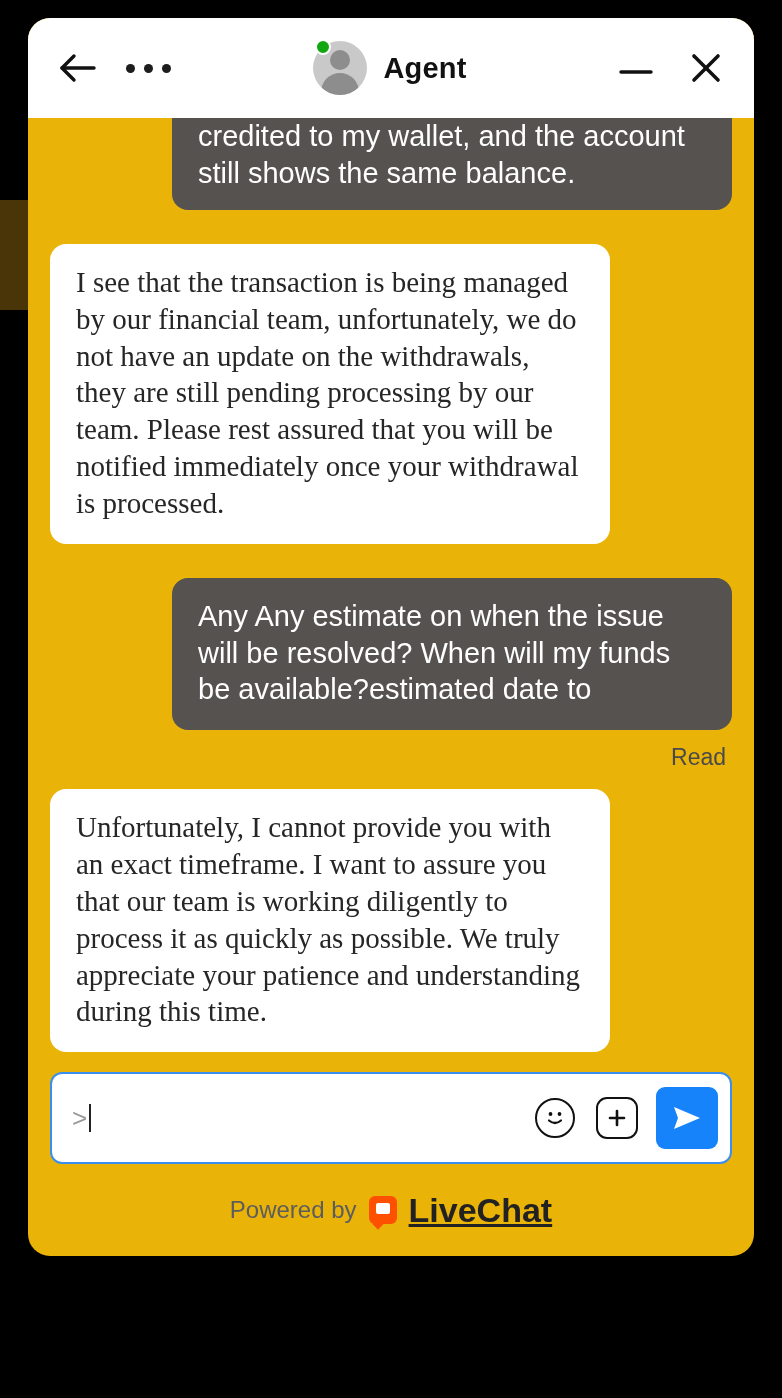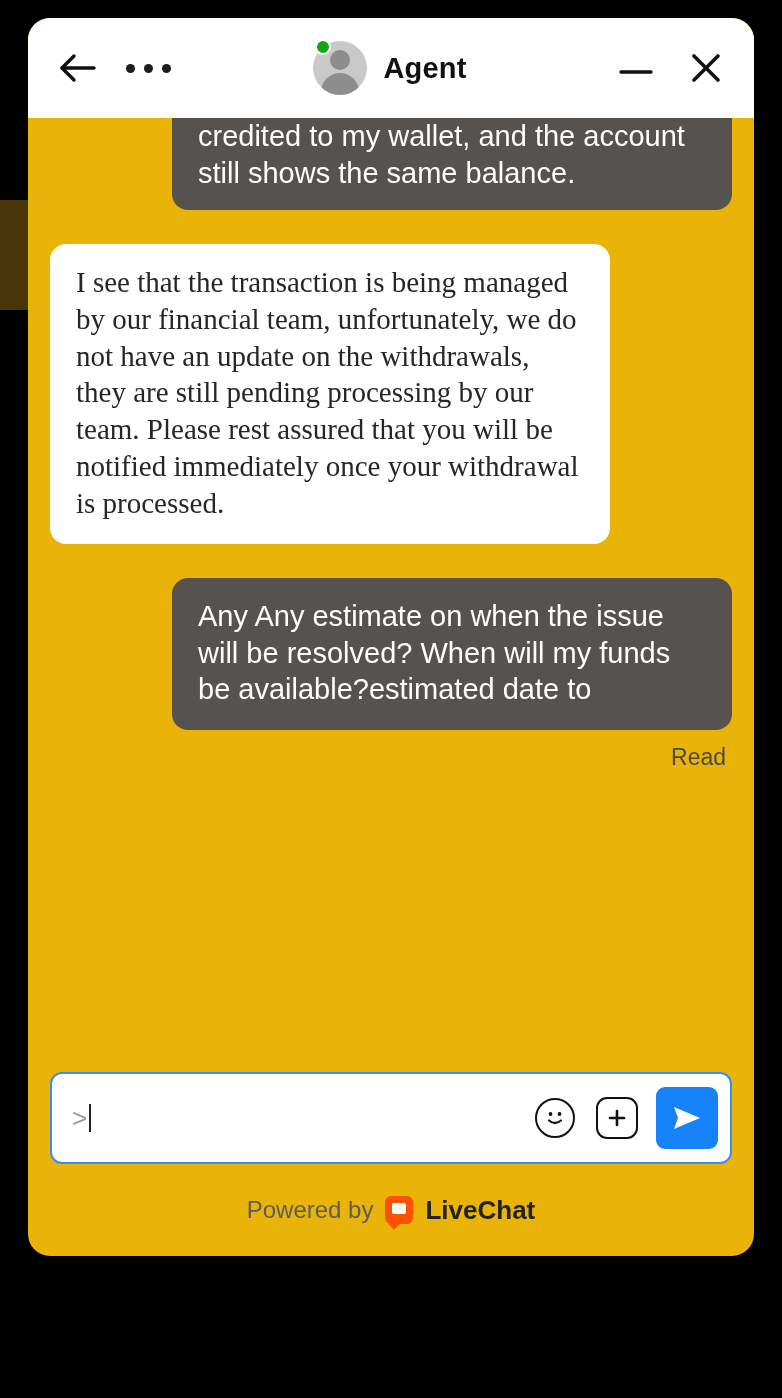--- a/index.html
+++ b/index.html
@@ -274,23 +274,24 @@
   }
   .lc-mark::before {
     content: "";
     position: absolute;
     left: 5px; bottom: -4px;
     width: 8px; height: 8px;
     background: #fe5100;
     transform: rotate(45deg);
   }
   .lc-text {
-    font-size: 26px;
+    font-size: 34px;
     font-weight: bold;
     color: #222222;
+    text-decoration: underline;
   }
 </style>
 </head>
 <body>
 
 <div id="page">
   <div class="bg-strip"></div>
 
   <div class="widget">
 
@@ -345,20 +346,23 @@
 
       <div class="spacer-34"></div>
 
       <div class="msg-row right">
         <div class="bubble user">Any Any estimate on when the issue will be resolved? When will my funds be available?estimated date to</div>
       </div>
       <div class="read-label">Read</div>
 
       <div class="spacer-18"></div>
 
+      <div class="msg-row left">
+        <div class="bubble agent">Unfortunately, I cannot provide you with an exact timeframe. I want to assure you that our team is working diligently to process it as quickly as possible. We truly appreciate your patience and understanding during this time.</div>
+      </div>
     </div>
 
     <div class="composer-area">
       <div class="composer">
         <label class="composer-input">
           <span class="chev">&gt;</span>
           <span class="caret"></span>
         </label>
         <div class="composer-actions">
           <div class="icon-btn">

